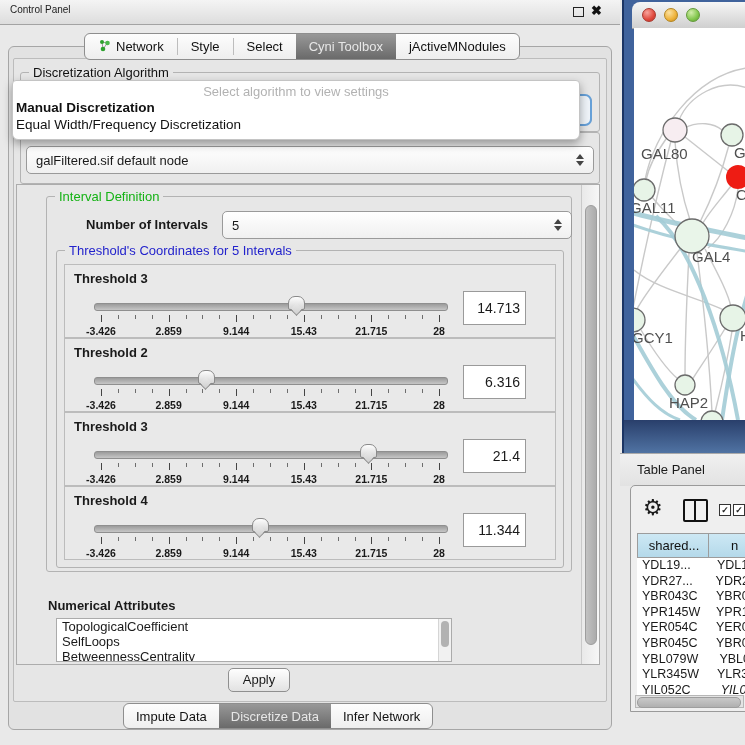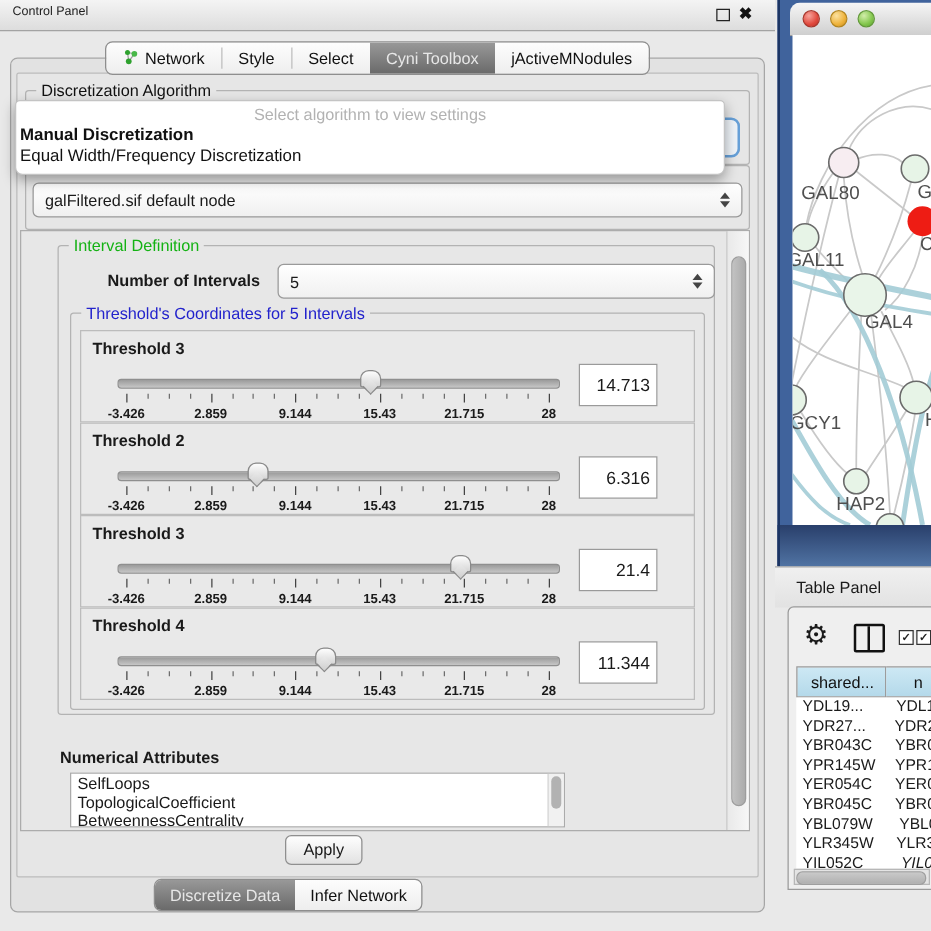--- a/index.html
+++ b/index.html
@@ -324,31 +324,34 @@
         <div class="ticklab" style="left: 142.2px;">9.144</div>
         <div class="ticklab" style="left: 209.8px;">15.43</div>
         <div class="ticklab" style="left: 277.4px;">21.715</div>
         <div class="ticklab" style="left: 345px;">28</div>
       </div>
     <div class="tval">11.344</div>
   </div>
 
   <span class="abs blabel" style="left:48px;top:598px;">Numerical Attributes</span>
   <div class="abs listbox" id="attrList">
-    <div class="litem">SelfLoops</div>
-      <div class="litem">TopologicalCoefficient</div>
+    <div class="litem">TopologicalCoefficient</div>
+      <div class="litem">SelfLoops</div>
       <div class="litem">BetweennessCentrality</div>
       <div class="lsb">
         <div class="lthumb"></div>
       </div>
   </div>
 
   <div class="abs applybtn">Apply</div>
 
   <div class="abs tabbar tabbar2" style="left:123px;top:703px;z-index:20;" id="bottomTabs">
+      <div class="seg">
+        <span>Impute Data</span>
+      </div>
       <div class="seg sel">
         <span>Discretize Data</span>
       </div>
       <div class="seg">
         <span>Infer Network</span>
       </div>
     </div>
 
   <div class="abs netframe"></div>
   <div class="abs nettitle">

